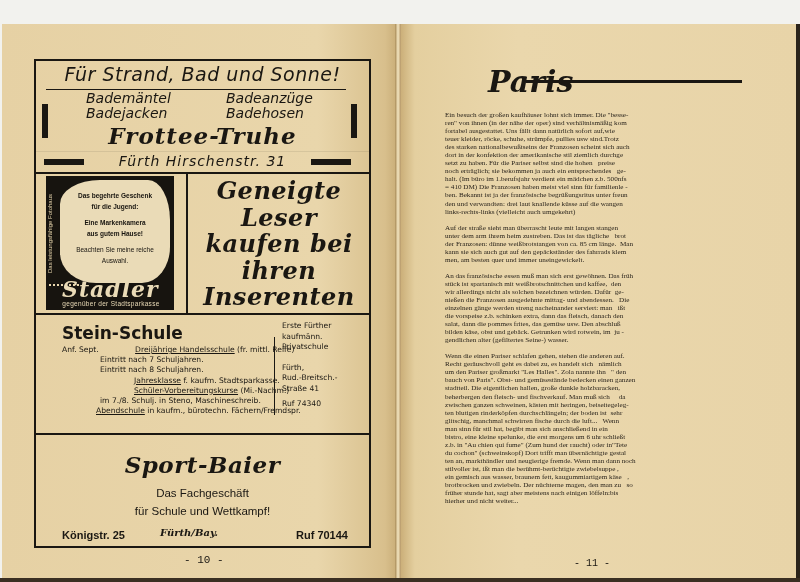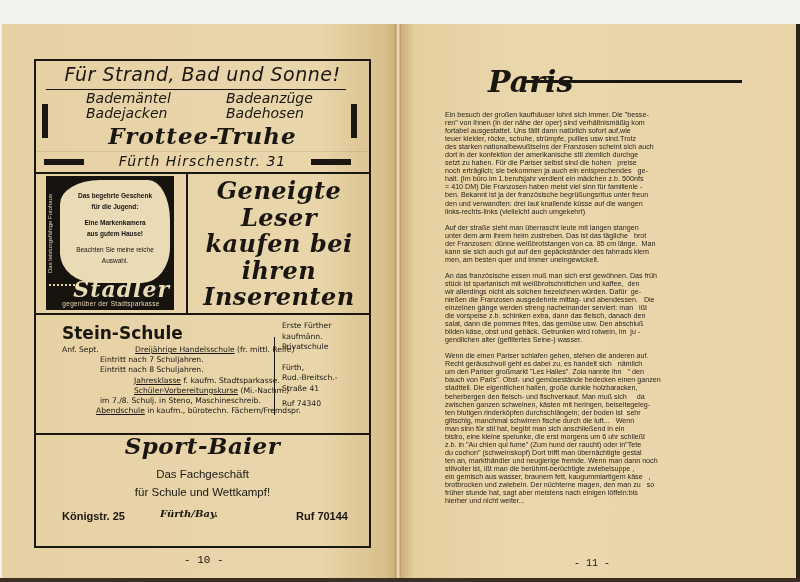--- a/index.html
+++ b/index.html
@@ -31,47 +31,47 @@
     .frottee-sep { position: absolute; left: 0; width: 333px; top: 90px; height: 1px; background: rgba(0,0,0,0.08); }
 
     .ad-row2 { top: 113px; height: 141px; }
     .stadler { position: absolute; left: 10px; top: 2px; width: 128px; height: 134px; background: #17140f; }
     .stadler-vert { position: absolute; left: 1px; top: 6px; width: 10px; height: 102px; writing-mode: vertical-rl; transform: rotate(180deg); font-size: 6px; color: #e8d6ad; text-align: center; white-space: nowrap; }
     .stadler-blob { position: absolute; left: 14px; top: 4px; width: 110px; height: 103px; background: #eadbb7; border-radius: 40px 22px 28px 36px / 24px 40px 36px 30px; }
     .stadler-text { position: absolute; left: 14px; top: 14px; width: 110px; text-align: center; font-size: 6.5px; font-weight: bold; line-height: 11px; color: #17140f; }
     .stadler-text .sp { height: 5px; }
     .stadler-text .light { font-weight: normal; }
     .stadler-dots { position: absolute; left: 3px; top: 108px; width: 30px; height: 4px; border-top: 2px dotted #e8d6ad; }
-    .stadler-name { position: absolute; left: 16px; top: 100px; width: 108px; text-align: right; font-family: "DejaVu Serif", serif; font-style: italic; font-weight: bold; font-size: 22px; color: #eadbb7; letter-spacing: 1px; }
+    .stadler-name { position: absolute; left: 16px; top: 100px; width: 108px; text-align: left; font-family: "DejaVu Serif", serif; font-style: italic; font-weight: bold; font-size: 22px; color: #eadbb7; letter-spacing: 1px; }
     .stadler-loc { position: absolute; left: 4px; top: 124px; width: 122px; text-align: center; font-size: 6.5px; color: #eadbb7; letter-spacing: 0.3px; }
     .row2-divider { position: absolute; left: 150px; top: 0; width: 2px; height: 139px; background: #1a1712; }
     .readers { position: absolute; left: 156px; top: 4px; width: 174px; text-align: center; font-family: "DejaVu Serif", serif; font-weight: bold; font-style: italic; font-size: 24px; line-height: 26.5px; letter-spacing: 0.5px; }
 
     .ad-stein { top: 254px; height: 120px; }
     .stein-title { position: absolute; left: 26px; top: 8px; font-family: "DejaVu Sans", sans-serif; font-weight: bold; font-size: 17px; }
     .stein-body { position: absolute; left: 26px; top: 30px; font-family: "DejaVu Sans", sans-serif; font-size: 7.6px; line-height: 10.2px; }
     .stein-body .row { white-space: nowrap; }
     .stein-body .ind { padding-left: 38px; }
     .stein-body .u { text-decoration: underline; margin-left: 34px; }
     .stein-vline { position: absolute; left: 238px; top: 22px; width: 1px; height: 78px; background: #1a1712; }
     .stein-side { position: absolute; left: 246px; top: 6px; font-family: "DejaVu Sans", sans-serif; font-size: 7.6px; line-height: 10.5px; }
     .stein-side .gap { height: 10px; }
 
-    .ad-sport { top: 357px; height: 97px; border-bottom: none; border-radius: 13px; }
+    .ad-sport { top: 376px; height: 97px; border-bottom: none; border-radius: 13px; }
     .sport-name { position: absolute; left: 0; width: 333px; top: 14px; text-align: center; font-family: "DejaVu Serif", serif; font-style: italic; font-weight: bold; font-size: 23px; letter-spacing: 0.5px; }
     .sport-line { position: absolute; left: 0; width: 333px; text-align: center; font-family: "Liberation Sans", sans-serif; font-size: 11.5px; }
     .sport-foot { position: absolute; top: 92px; font-family: "Liberation Sans", sans-serif; font-size: 11px; font-weight: bold; }
     .sport-city { position: absolute; top: 90px; left: 124px; font-family: "DejaVu Serif", serif; font-style: italic; font-weight: bold; font-size: 10px; }
 
     .pagenum { position: absolute; font-family: "Liberation Mono", monospace; font-size: 11px; }
 
     
     .paris-title { position: absolute; left: 444px; top: 40px; font-family: "DejaVu Serif", serif; font-style: italic; font-weight: bold; font-size: 30px; letter-spacing: 0; margin-left: 44px; }
     .paris-rule { position: absolute; left: 526px; top: 56px; width: 216px; height: 3px; background: #1a1712; }
-    .article { position: absolute; left: 445px; top: 87px; width: 300px; font-family: Liberation Sans, sans-serif; font-size: 7.15px; line-height: 8.05px; color: #2a241c; }
+    .article { position: absolute; left: 445px; top: 87px; width: 300px; font-family: Liberation Serif, serif; font-size: 7.15px; line-height: 8.05px; color: #2a241c; }
     .article p { margin-bottom: 8px; white-space: pre; }
   </style>
 </head>
 <body>
 
 <div class="spread">
   <div class="page page-left"></div>
   <div class="page page-right"></div>
   <div class="gutter"></div>
   <div class="right-edge"></div>

